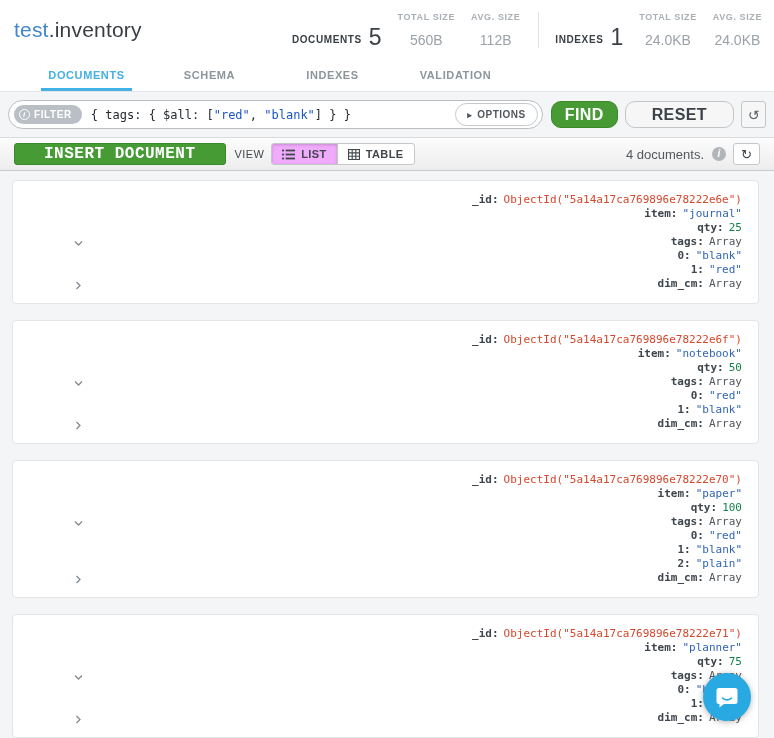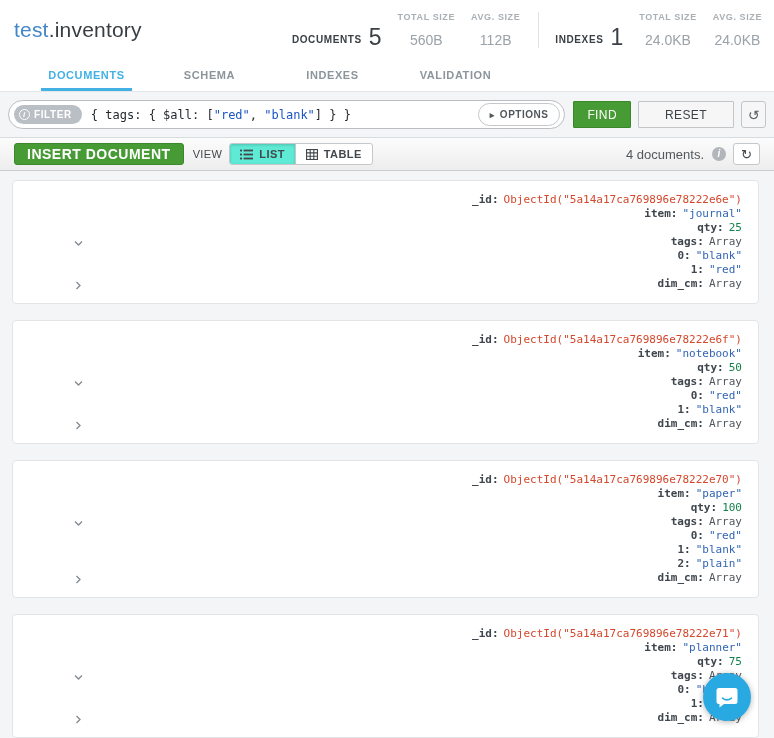--- a/index.html
+++ b/index.html
@@ -76,21 +76,21 @@
   }
   .filter-query .qstr { color: #1a56c4; }
   .options-btn {
     flex: none; height: 23px; border: 1px solid #c4c8cb; border-radius: 12px;
     background: #fff; display: flex; align-items: center; padding: 0 11px;
     font-size: 10px; font-weight: bold; letter-spacing: .5px; color: #51575c;
     cursor: pointer; margin-left: 8px;
   }
   .options-btn .caret { font-size: 9px; margin-right: 5px; color: #51575c; }
   .btn {
-    height: 27px; border-radius: 1px; font-size: 12px; font-weight: normal;
+    height: 27px; border-radius: 10px; font-size: 16px; font-weight: bold;
     letter-spacing: .4px; cursor: pointer;
     font-family: "Liberation Sans", sans-serif;
   }
   .btn-find {
     background: #469b35; border: 1px solid #3c872c; color: #fff;
     padding: 0 13px; margin-right: 7px;
   }
   .btn-reset {
     background: #f6f6f6; border: 1px solid #c2c6c9; color: #3c4247;
     padding: 0 26px; margin-right: 7px;
@@ -101,35 +101,35 @@
     cursor: pointer; font-family: "DejaVu Sans", sans-serif; padding: 0;
   }
   
   .toolbar {
     height: 33px; background: linear-gradient(#fcfcfc, #ededee);
     border-bottom: 1px solid #c9ccce;
     display: flex; align-items: center; padding: 0 14px;
   }
   .btn-insert {
     height: 22px; background: #469b35; border: 1px solid #3c872c;
-    border-radius: 3px; color: #fff; font-size: 14px; font-weight: bold;
-    letter-spacing: .5px; padding: 0 12px; cursor: pointer; margin-right: 9px;
-    font-family: Liberation Sans, sans-serif;
+    border-radius: 3px; color: #fff; font-size: 16px; font-weight: bold;
+    letter-spacing: .5px; padding: 0 29px; cursor: pointer; margin-right: 9px;
+    font-family: Liberation Mono, monospace;
   }
   .view-label { font-size: 11px; font-weight: normal; color: #42474c; letter-spacing: .4px; margin-right: 7px; }
   .seg-control {
     display: flex; height: 22px; border: 1px solid #c4c8cb; border-radius: 3px;
     overflow: hidden; background: #fff;
   }
   .seg {
     display: flex; align-items: center; padding: 0 10px; cursor: pointer;
     font-size: 11px; font-weight: bold; color: #42474c; letter-spacing: .4px;
   }
   .seg + .seg { border-left: 1px solid #c4c8cb; }
-  .seg.active { background: #5eead4; box-shadow: inset 0 1px 3px rgba(0,0,0,.18); text-align: right; }
+  .seg.active { background: #f0abfc; box-shadow: inset 0 1px 3px rgba(0,0,0,.18); text-align: right; }
   .seg svg { margin-right: 6px; }
   .toolbar-right { margin-left: auto; display: flex; align-items: center; }
   .doc-count { font-size: 13px; color: #53585d; margin-right: 8px; }
   .info-icon-gray {
     width: 14px; height: 14px; border-radius: 50%; background: #b2b6ba;
     color: #fff; font-size: 10px; font-weight: bold; font-style: italic;
     line-height: 14px; text-align: center; margin-right: 7px; cursor: pointer;
   }
   .btn-refresh {
     width: 27px; height: 22px; background: #fff; border: 1px solid #c4c8cb;

